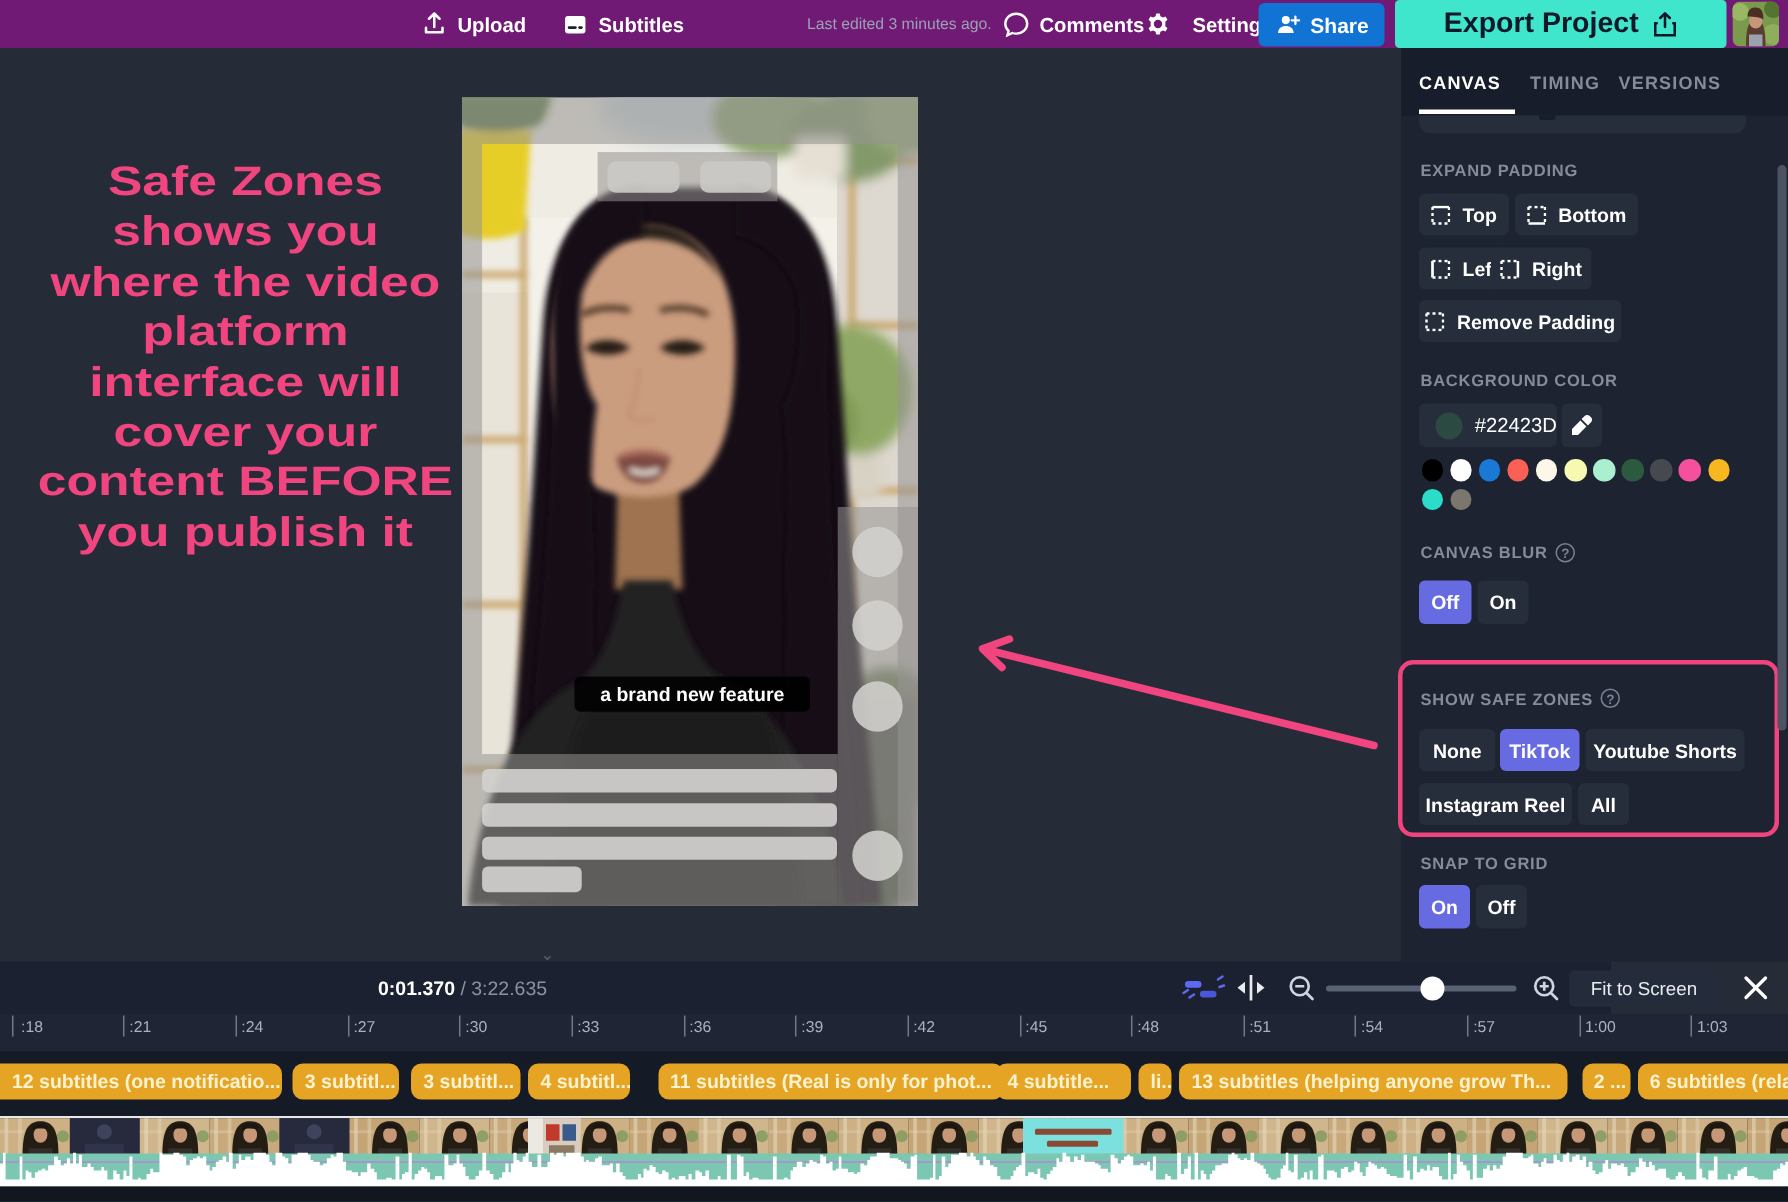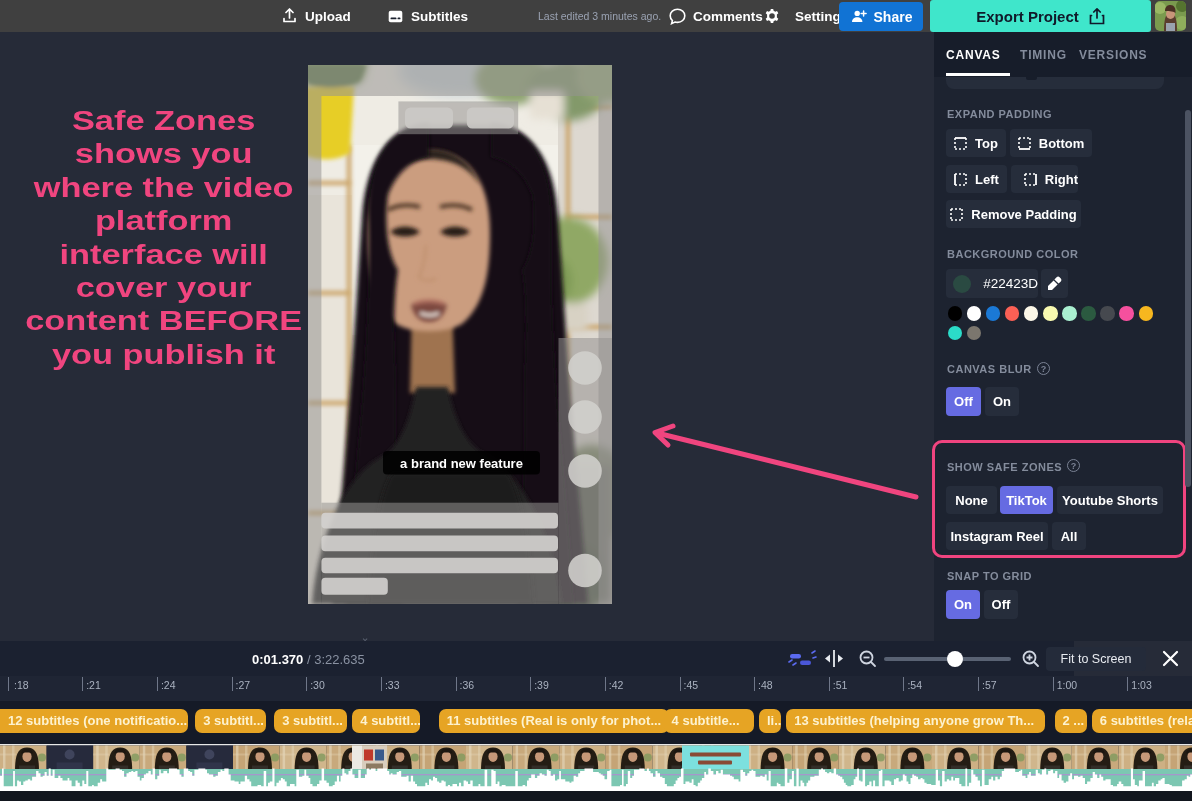--- a/index.html
+++ b/index.html
@@ -1,24 +1,24 @@
 <!DOCTYPE html>
 <html><head>
 <meta charset="utf-8">
 <style>
   * { margin:0; padding:0; box-sizing:border-box; }
   html,body { width:1192px; height:801px; overflow:hidden; background:#262b38; font-family:"Liberation Sans", sans-serif; }
   .abs { position:absolute; }
   #stage { position:relative; width:1192px; height:801px; }
   
-  #topbar { position:absolute; left:0; top:0; width:1192px; height:32px; background:#404040; }
+  #topbar { position:absolute; left:0; top:0; width:1192px; height:32px; background:#701a75; }
   .tb-item { position:absolute; top:0; height:32px; display:flex; align-items:center; color:#fff; font-weight:700; font-size:13.5px; gap:8px; }
   .tb-gray { color:#9aa2b2; font-weight:400; font-size:10.5px; }
   .btn-share { position:absolute; left:839px; top:2px; width:84px; height:29px; background:#1173d4; border-radius:4px; display:flex; align-items:center; justify-content:center; gap:7px; color:#fff; font-weight:700; font-size:14px; }
-  .btn-export { position:absolute; left:930px; top:0px; width:221px; height:32px; background:#3fe6cb; border-radius:3px; display:flex; align-items:center; justify-content:center; gap:10px; color:#10192a; font-weight:700; font-size:15px; }
+  .btn-export { position:absolute; left:930px; top:0px; width:221px; height:32px; background:#3fe6cb; border-radius:3px; display:flex; align-items:center; justify-content:center; gap:10px; color:#10192a; font-weight:700; font-size:19px; }
   
   #sidebar { position:absolute; left:934px; top:32px; width:258px; height:609px; background:#1d2330; }
   #tabstrip { position:absolute; left:0; top:0; width:258px; height:45px; background:#171d2a; }
   .tab { position:absolute; top:0; height:45px; display:flex; align-items:center; font-weight:700; font-size:12px; letter-spacing:0.8px; color:#848c9c; }
   .sec-label { position:absolute; color:#848c9c; font-weight:700; font-size:11px; letter-spacing:0.5px; }
   .sbtn { position:absolute; background:#262d3b; border-radius:4px; display:flex; align-items:center; justify-content:center; gap:8px; color:#fff; font-weight:600; font-size:13px; }
   .sbtn.active { background:#666be2; }
   .qmark { position:absolute; width:13px; height:13px; border:1.4px solid #7a8294; border-radius:50%; color:#7a8294; font-size:9px; font-weight:700; display:flex; align-items:center; justify-content:center; }
   .swatch { position:absolute; width:14.5px; height:14.5px; border-radius:50%; }
   
@@ -158,21 +158,21 @@
     <path d="M33 11 L15 17.5 L28 30" fill="none" stroke="#f0457f" stroke-width="5" stroke-linecap="round" stroke-linejoin="round"></path>
   </svg>
 
   <div id="topbar">
     <div class="tb-item" style="left:282px;">
       <svg width="15" height="16" viewBox="0 0 15 16">
           <path d="M7.5 1.5 L7.5 10 M4 4.5 L7.5 1 L11 4.5 M2 10.5 L2 13.5 L13 13.5 L13 10.5" stroke="#fff" stroke-width="1.7" fill="none" stroke-linecap="round" stroke-linejoin="round"></path>
         </svg>
       <span>Upload</span>
     </div>
-    <div class="tb-item" style="left:388px;">
+    <div class="tb-item" style="left:376px;">
       <svg width="15" height="13" viewBox="0 0 15 13">
           <rect x="0.7" y="0.7" width="13.6" height="11.6" rx="2" fill="#fff"></rect>
           <rect x="2.5" y="7.5" width="6" height="1.8" rx="0.9" fill="#1b212e"></rect>
           <rect x="9.5" y="7.5" width="3" height="1.8" rx="0.9" fill="#1b212e"></rect>
         </svg>
       <span>Subtitles</span>
     </div>
     <div class="tb-item tb-gray" style="left:538px;">Last edited 3 minutes ago.</div>
     <div class="tb-item" style="left:669px; gap:7px;">
       <svg width="17" height="17" viewBox="0 0 17 17">
@@ -247,36 +247,36 @@
         </svg>
       <span>Bottom</span>
       </div>
     <div class="sbtn" style="left:12px; top:133px; width:61px; height:28px;">
       <svg width="13" height="13" viewBox="0 0 13 13">
           <path d="M1 1 L1 12" stroke="#fff" stroke-width="1.8"></path>
           <path d="M1 1 L12 1 M12 1 L12 12 M1 12 L12 12" stroke="#fff" stroke-width="1.6" stroke-dasharray="2 2"></path>
         </svg>
       <span>Left</span>
       </div>
-    <div class="sbtn" style="left:77px; top:133px; width:67px; height:28px;justify-content:flex-end;">
+    <div class="sbtn" style="left:60px; top:133px; width:67px; height:28px;">
       <svg width="13" height="13" viewBox="0 0 13 13">
           <path d="M12 1 L12 12" stroke="#fff" stroke-width="1.8"></path>
           <path d="M1 1 L12 1 M1 1 L1 12 M1 12 L12 12" stroke="#fff" stroke-width="1.6" stroke-dasharray="2 2"></path>
         </svg>
       <span>Right</span>
       </div>
     <div class="sbtn" style="left:12px; top:168px; width:135px; height:28px;">
       <svg width="13" height="13" viewBox="0 0 13 13">
           <path d="M1 1 L12 1 M1 1 L1 12 M12 1 L12 12 M1 12 L12 12" stroke="#fff" stroke-width="1.6" stroke-dasharray="2 2"></path>
         </svg>
       <span>Remove Padding</span>
       </div>
 
     <div class="sec-label" style="left:13px; top:216px;">BACKGROUND COLOR</div>
-    <div class="sbtn" style="left:12px; top:237px; width:92px; height:29px; justify-content:space-between; padding-left:7px;">
+    <div class="sbtn" style="left:12px; top:237px; width:92px; height:29px; justify-content:flex-end; padding-left:7px;">
       <span style="width:18px; height:18px; border-radius:50%; background:#2a4a42; display:inline-block;"></span>
       <span style="font-weight:400; font-size:13.5px;">#22423D</span>
       </div>
     <div class="sbtn" style="left:107px; top:237px; width:27px; height:29px;">
       <svg width="15" height="15" viewBox="0 0 15 15">
           <path d="M9.6 1.2 C10.4 0.4 11.8 0.4 12.6 1.2 L13.8 2.4 C14.6 3.2 14.6 4.6 13.8 5.4 L11.6 7.6 L7.4 3.4 Z" fill="#fff"></path>
           <path d="M6.6 4.4 L10.6 8.4 L5 14 L1 14 L1 10 Z" fill="#fff"></path>
         </svg>
       </div>
     </div>

